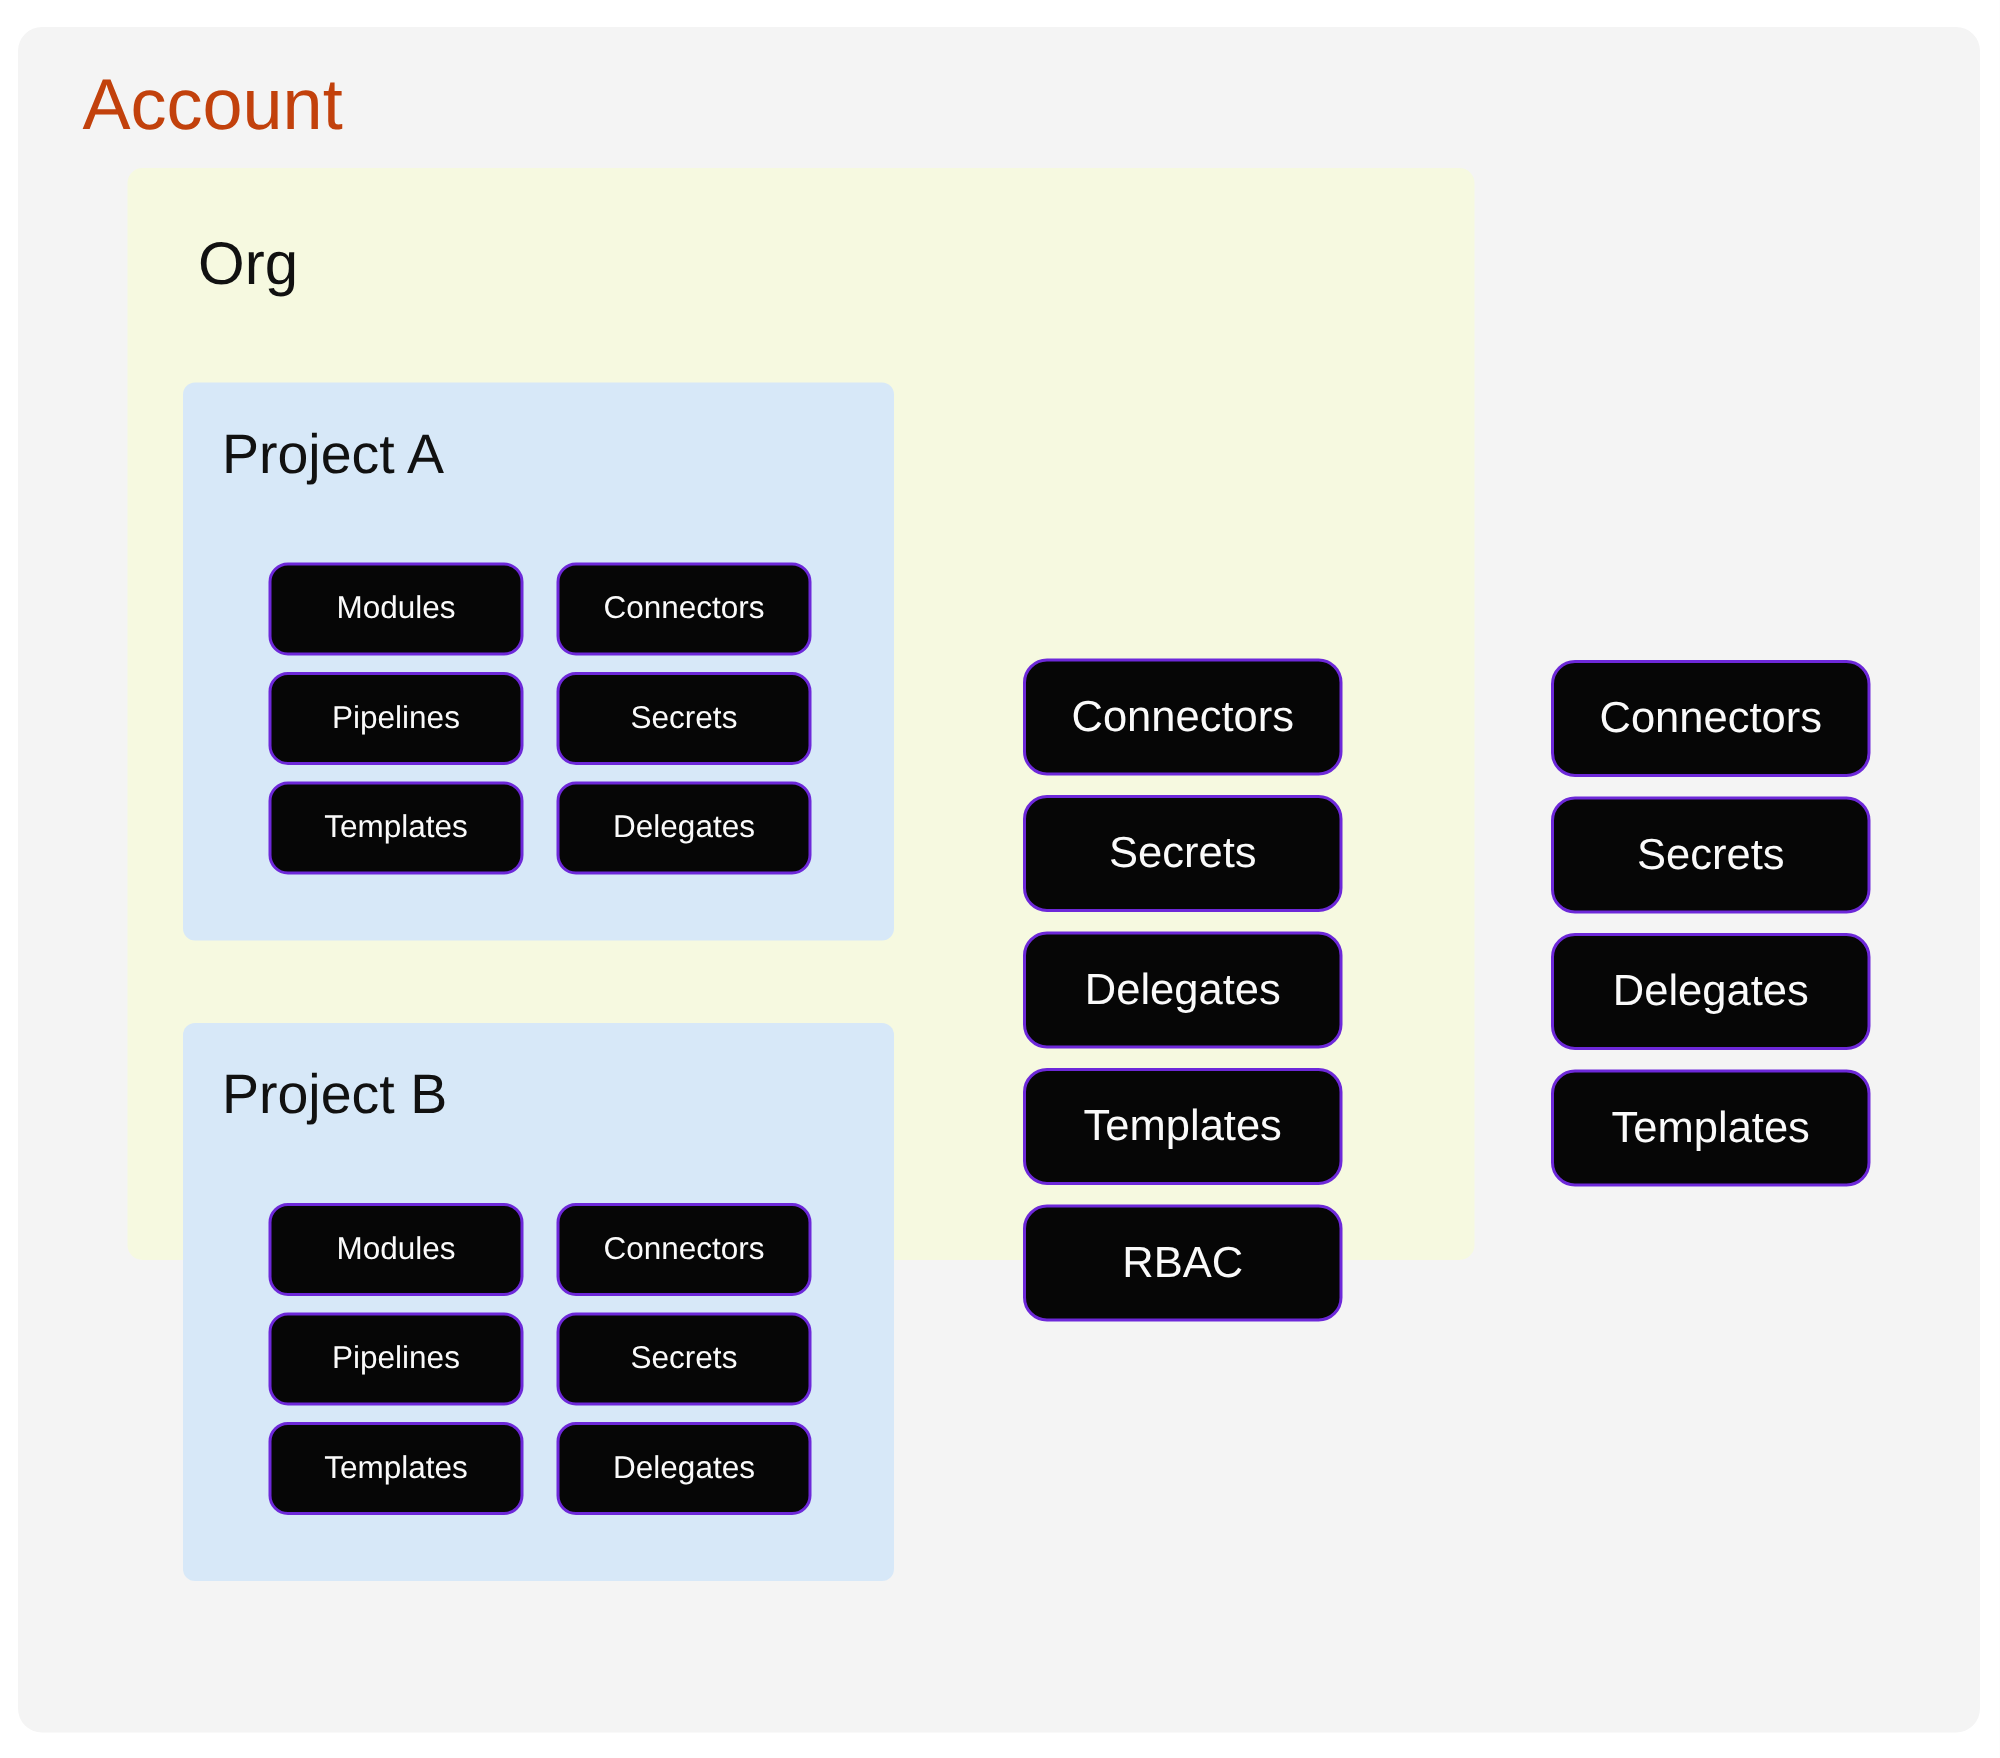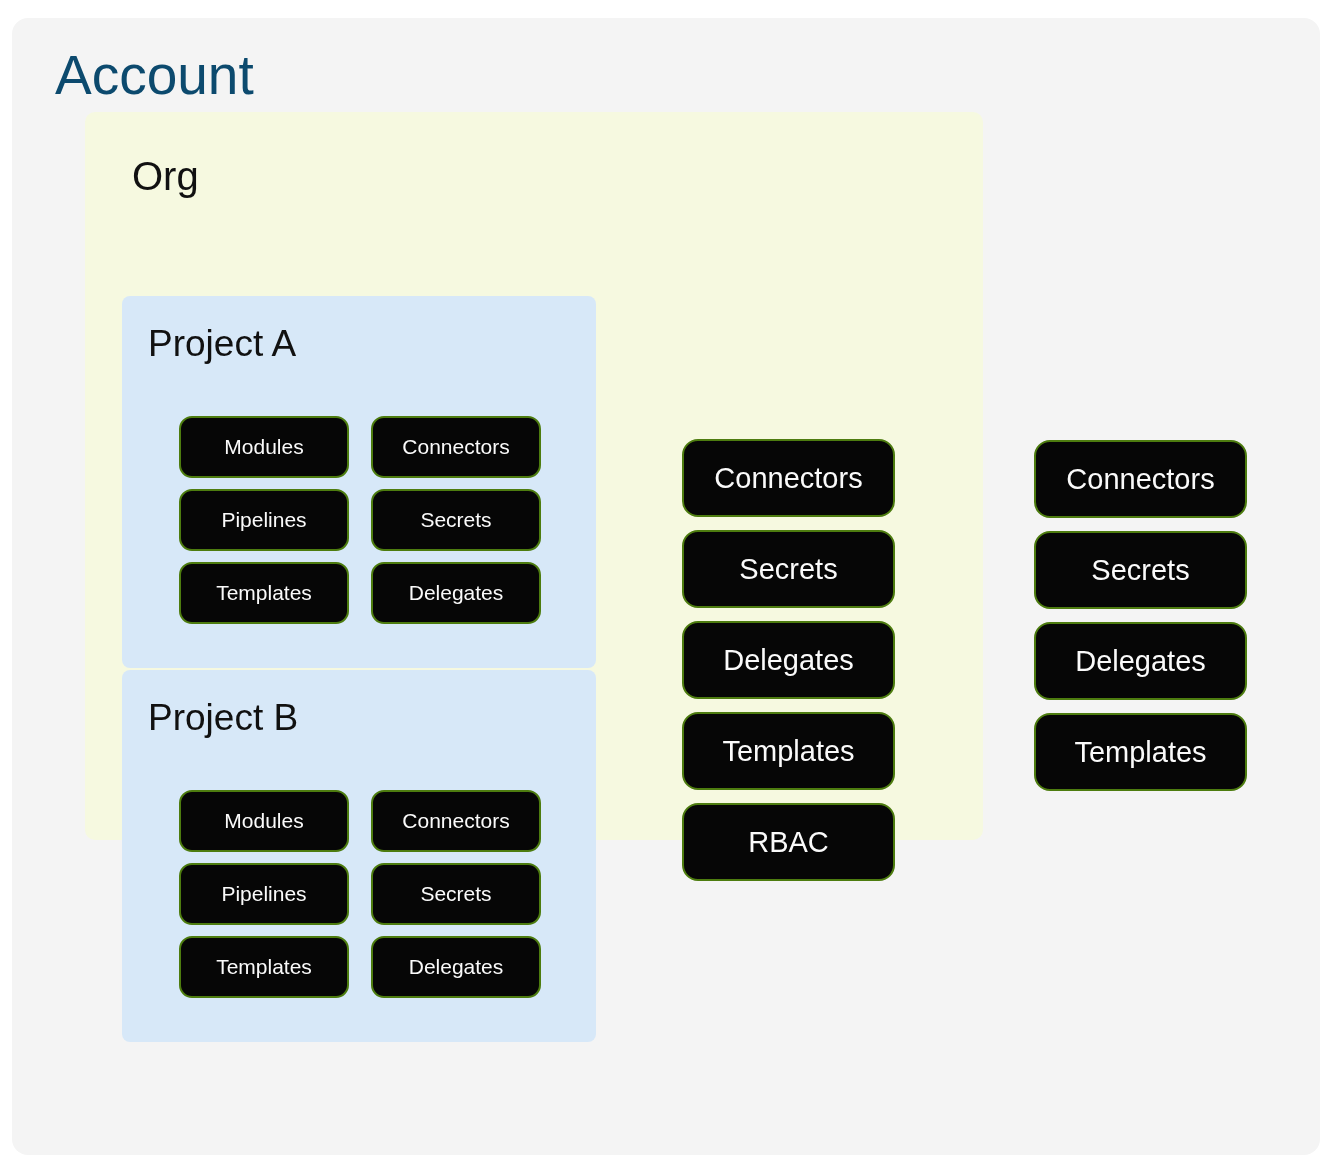--- a/index.html
+++ b/index.html
@@ -14,23 +14,23 @@
   .account {
     position: absolute;
     left: 12px; top: 18px;
     width: 1308px; height: 1137px;
     background: #f4f4f4;
     border-radius: 16px;
   }
   .account-title {
     position: absolute;
     left: 43px; top: 24px;
-    font-size: 55px;
+    font-size: 48px;
     line-height: 1.2;
-    color: #0c4a6e;
+    color: #c2410c;
   }
 
   .org {
     position: absolute;
     left: 73px; top: 94px;
     width: 898px; height: 728px;
     background: #f6f9e0;
     border-radius: 10px;
   }
   .org-title {
@@ -41,41 +41,41 @@
     color: #111111;
   }
 
   .project {
     position: absolute;
     left: 37px;
     width: 474px; height: 372px;
     background: #d7e8f8;
     border-radius: 8px;
   }
-  .project-a { top: 143px; margin-top: 41px; }
-  .project-b { top: 558px; }
+  .project-a { top: 143px; }
+  .project-b { top: 570px; }
   .project-title {
     position: absolute;
     left: 26px; top: 26px;
     font-size: 37px;
     line-height: 1.2;
     color: #111111;
   }
   .project-grid {
     position: absolute;
     left: 57px; top: 120px;
     display: grid;
     grid-template-columns: 170px 170px;
     grid-auto-rows: 62px;
     gap: 11px 22px;
   }
 
   .pill {
     background: #060606;
-    border: 2px solid #4d7c0f;
+    border: 2px solid #6d28d9;
     color: #fafafa;
     display: flex;
     align-items: center;
     justify-content: center;
     white-space: nowrap;
   }
   .pill-sm {
     width: 170px; height: 62px;
     border-radius: 13px;
     font-size: 21px;

